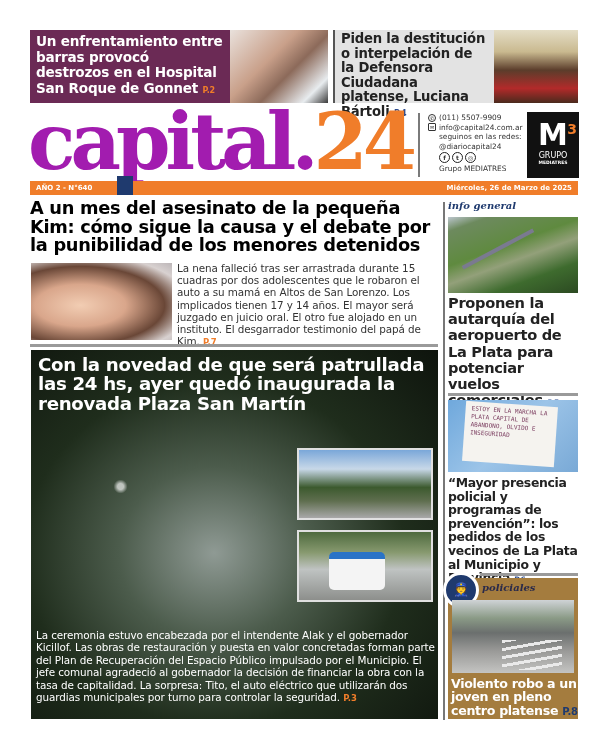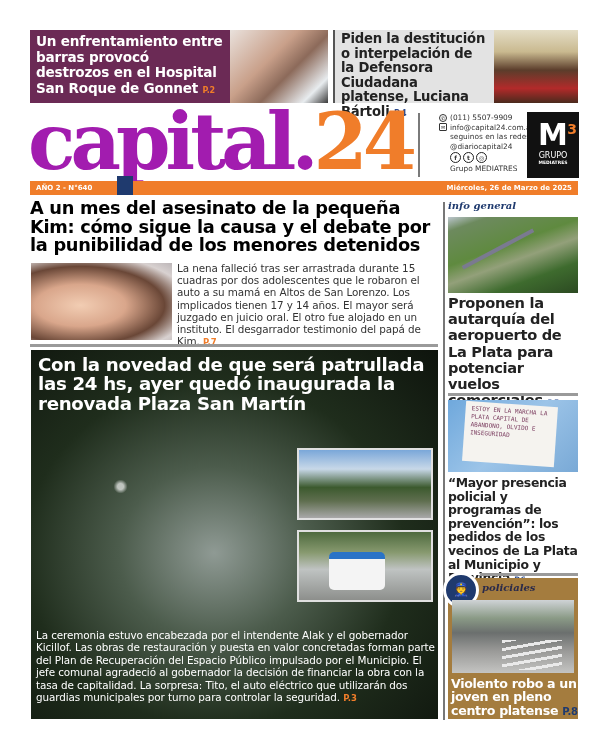--- a/index.html
+++ b/index.html
@@ -14,21 +14,21 @@
   .teaser-left .photo { flex: 1; background: linear-gradient(135deg, #e9e1dc 0%, #c9a08a 40%, #8c6a5a 60%, #e8ecef 85%, #3a3a3a 100%); }
   .teaser-right { left: 333px; top: 30px; width: 245px; height: 73px; display: flex; border-left: 2px solid #555; }
   .teaser-right .txt { width: 159px; background: #e3e3e3; padding: 2px 6px; font-weight: bold; font-size: 13.2px; line-height: 14.6px; color: #222; letter-spacing: -0.2px; }
   .teaser-right .pg { color: #2b4b8e; font-size: 8px; }
   .teaser-right .photo { flex: 1; background: linear-gradient(180deg, #e4ddc6 0%, #c9b98f 30%, #5b3d2b 55%, #b22a2a 80%, #4a2a1d 100%); }
 
   
   .logo { left: 28px; top: 100px; height: 84px; font-family: "DejaVu Serif", serif; font-weight: bold; font-size: 78px; line-height: 84px; letter-spacing: -5px; white-space: nowrap; }
   .logo .c { color: #a21caf; }
   .logo .n { color: #f07d2a; }
-  .contact { left: 418px; top: 113px; width: 116px; height: 64px; border-left: 2px solid #7a7a7a; padding-left: 19px; font-size: 7.4px; line-height: 9.6px; color: #333; }
+  .contact { left: 418px; top: 113px; width: 116px; height: 64px; border-left: 2px solid #7a7a7a; padding-left: 8px; font-size: 7.4px; line-height: 9.6px; color: #333; }
   .contact .row { display: flex; align-items: center; gap: 3px; white-space: nowrap; }
   .contact .ico { width: 8px; height: 8px; border: 1px solid #333; border-radius: 50%; display: inline-block; font-size: 5px; line-height: 6px; text-align: center; }
   .contact .ind { padding-left: 11px; }
   .contact .social { display: flex; gap: 2px; padding-left: 11px; margin: 1px 0; }
   .contact .social span { width: 11px; height: 11px; border: 1.3px solid #222; border-radius: 50%; font-size: 6px; line-height: 9px; text-align: center; font-weight: bold; }
   .m3 { left: 527px; top: 112px; width: 52px; height: 66px; background: #111; color: #fff; text-align: center; }
   .m3 .m { font-family: "DejaVu Sans", sans-serif; font-weight: bold; font-size: 30px; line-height: 34px; margin-top: 6px; position: relative; display: inline-block; }
   .m3 .m sup { position: absolute; top: -6px; right: -9px; font-size: 14px; color: #f07d2a; }
   .m3 .g { font-size: 8px; font-weight: normal; line-height: 8px; }
   .m3 .g2 { font-size: 4.5px; font-weight: bold; line-height: 6px; }

